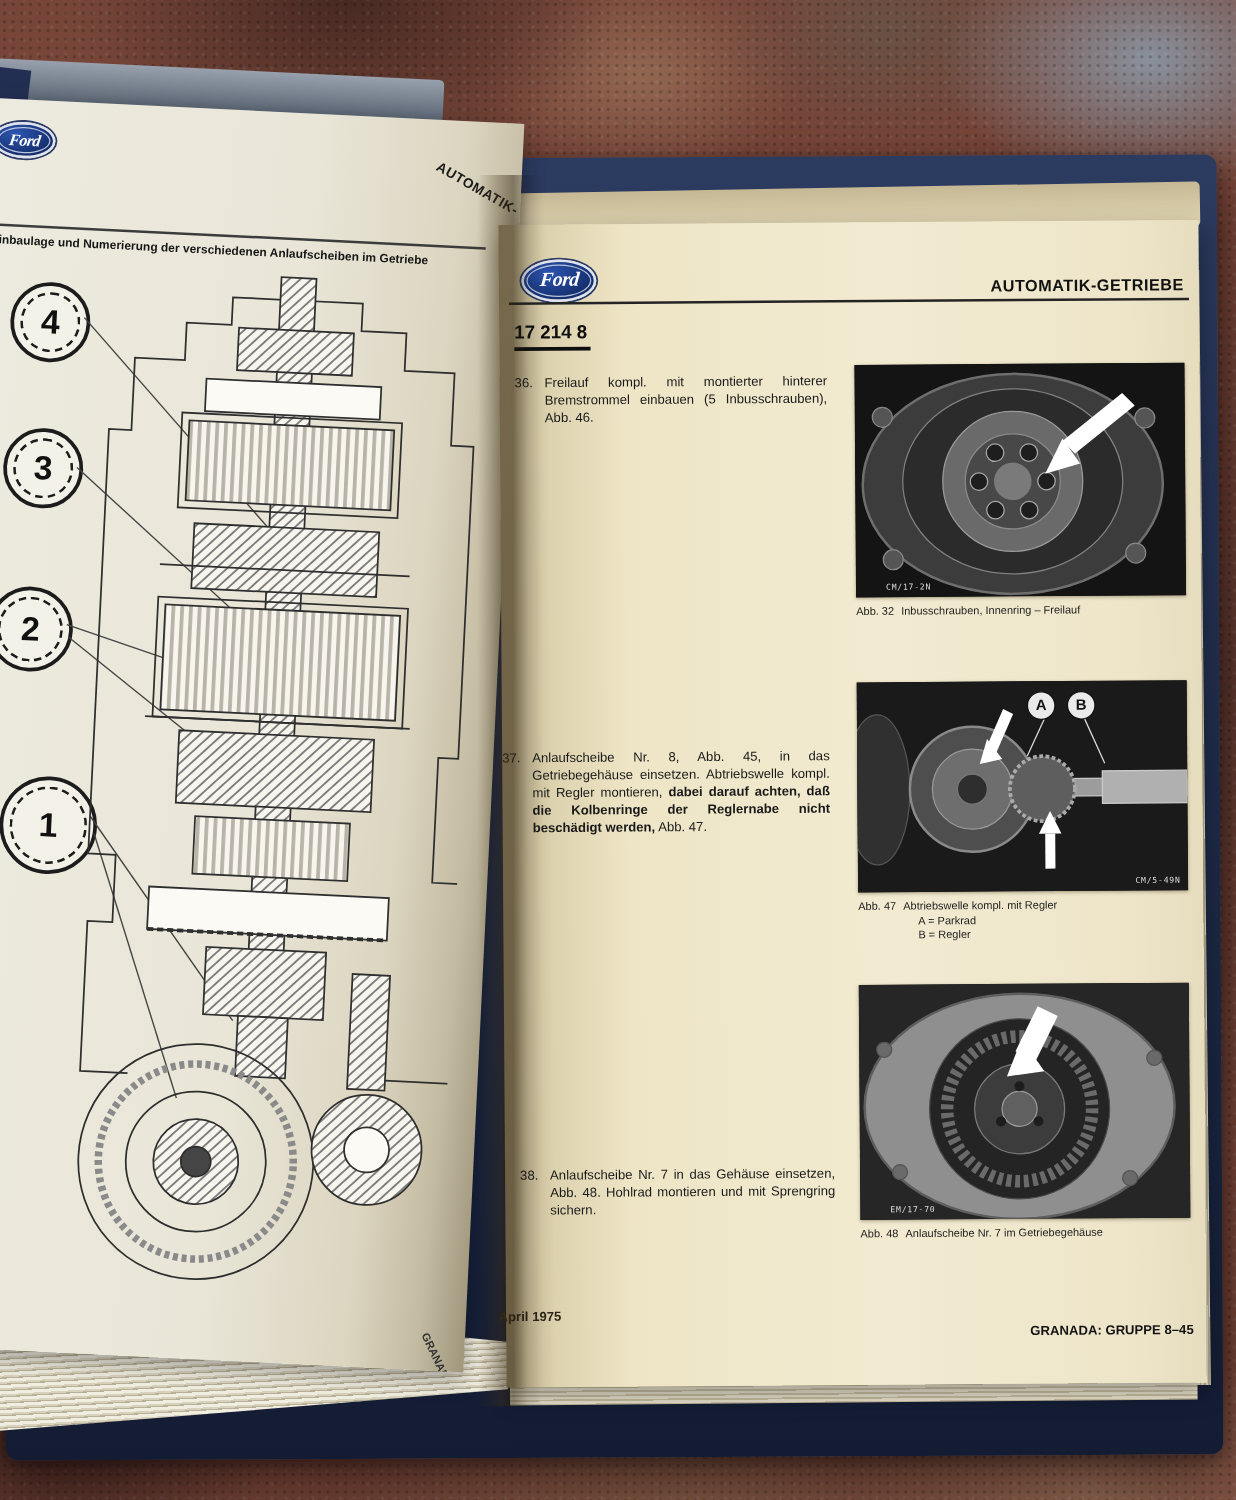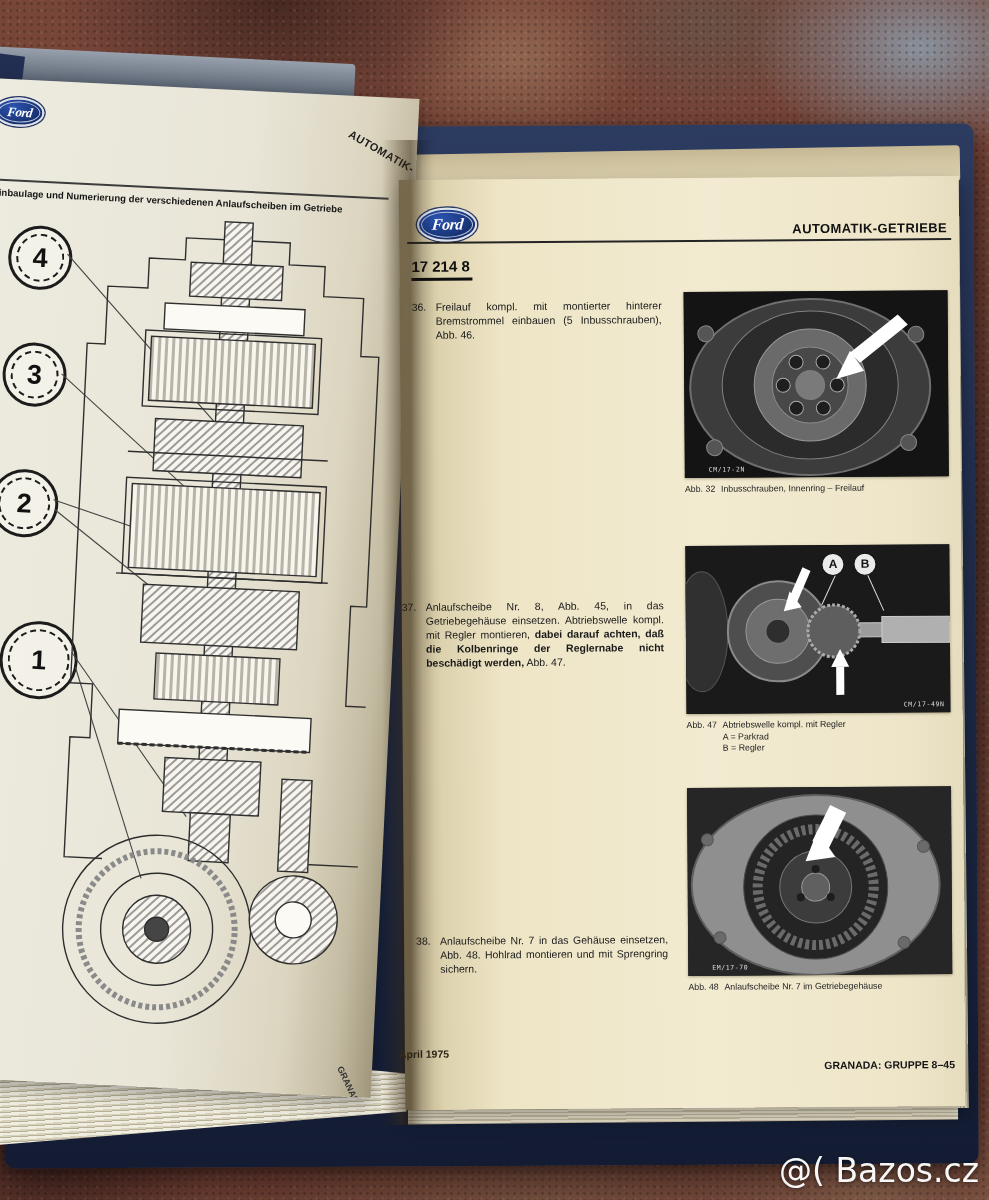--- a/index.html
+++ b/index.html
@@ -103,21 +103,21 @@
   .fig{position:absolute;left:284px;width:264px;background:#101010;box-shadow:0 1px 3px rgba(60,50,20,.4);}
   .fig svg{display:block;width:100%;height:100%;}
   .pcode{position:absolute;bottom:4px;font-size:6.5px;letter-spacing:.6px;color:#ddd;font-family:"DejaVu Sans Mono",monospace;}
   .pcode.l{left:24px;} .pcode.r{right:6px;}
   .badge{
     position:absolute;width:21px;height:21px;border:1.6px solid #111;border-radius:50%;
     background:#eaeaea;color:#111;font-weight:700;font-size:12px;line-height:21px;text-align:center;
   }
   .cap{position:absolute;left:284px;width:268px;display:flex;font-size:8.8px;line-height:1.3;color:#1d1d1d;}
   .cap .lb{flex:0 0 36px;}
-  .legend{position:absolute;left:320px;font-size:8.8px;line-height:1.3;color:#1d1d1d;}
+  .legend{position:absolute;left:332px;font-size:8.8px;line-height:1.3;color:#1d1d1d;}
   .ft-l{position:absolute;left:-6px;top:868px;font-weight:700;font-size:10.5px;color:#2c2517;}
   .ft-r{position:absolute;right:10px;top:882px;font-weight:700;font-size:10.5px;color:#141414;}
   .spine-shadow{
     position:absolute;left:382px;top:140px;width:52px;height:985px;pointer-events:none;
     background:linear-gradient(90deg,rgba(0,0,0,0),rgba(66,50,24,.38) 38%,rgba(40,28,10,.46) 55%,rgba(0,0,0,.10) 78%,rgba(0,0,0,0));
   }
   .wm{
     position:absolute;right:10px;bottom:10px;font-size:33px;font-weight:500;color:#fff;opacity:.96;
     font-family:"DejaVu Sans",sans-serif;text-shadow:0 1px 4px rgba(0,0,0,.55);
   }
@@ -272,21 +272,21 @@
         <line x1="182" y1="30" x2="198" y2="66" stroke="#ddd"></line>
         <g fill="#fff">
           <polygon points="117,22 125,26 110,60 102,56"></polygon>
           <polygon points="98,66 116,62 104,46"></polygon>
           <polygon points="150,150 158,150 158,122 150,122"></polygon>
           <polygon points="145,122 163,122 154,104"></polygon>
         </g>
       </svg>
       <div class="badge" style="left:136px;top:8px;">A</div>
       <div class="badge" style="left:168px;top:8px;">B</div>
-      <div class="pcode r">CM/17-49N</div>
+      <div class="pcode r">CM/5-49N</div>
     </div>
     <div class="cap" style="top:542px;">
       <span class="lb">Abb. 47</span>
       <span>Abtriebswelle kompl. mit Regler</span>
     </div>
     <div class="legend" style="top:554px;">A = Parkrad</div>
     <div class="legend" style="top:565px;">B = Regler</div>
 
     <div class="step" style="left:0px;top:420px;width:262px;">
       <span class="num">37.</span>
@@ -327,14 +327,13 @@
     <div class="step" style="left:12px;top:754px;width:252px;">
       <span class="num">38.</span>
       <span class="txt">Anlaufscheibe Nr. 7 in das Gehäuse einsetzen, Abb. 48. Hohlrad montieren und mit Sprengring sichern.</span>
     </div>
 
     <div class="ft-l">April 1975</div>
     <div class="ft-r">GRANADA: GRUPPE 8–45</div>
   </div>
 
   <div class="spine-shadow"></div>
-  <div class="wm">@( Bazos.cz</div>
 </div>
 
 </body></html>

